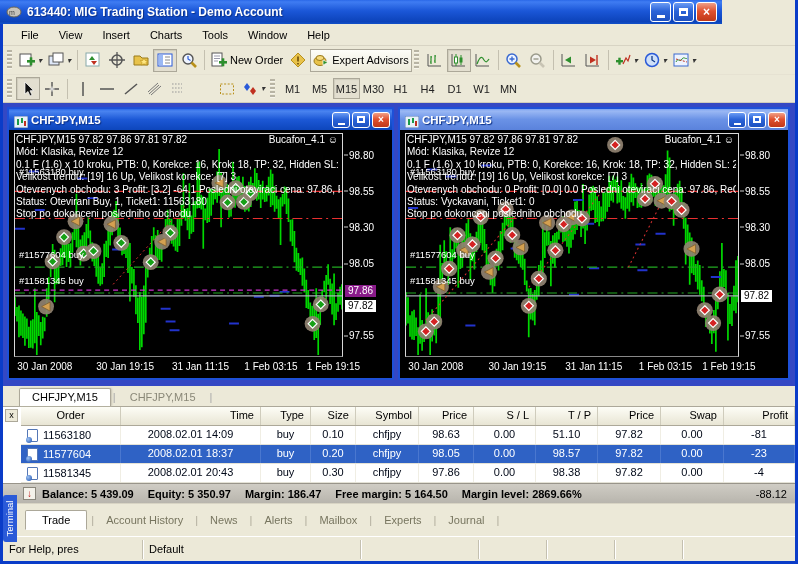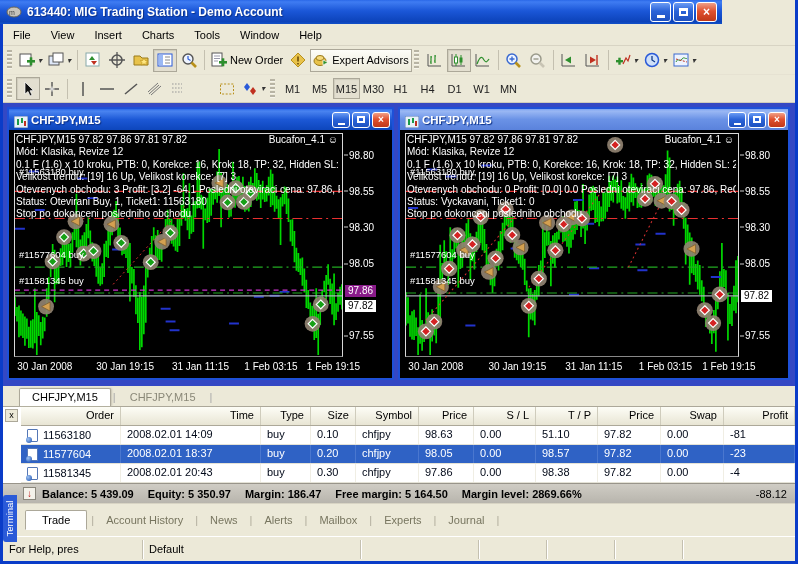--- a/index.html
+++ b/index.html
@@ -10,21 +10,21 @@
     background:linear-gradient(180deg,#2a68e8 0%,#3f7cf2 8%,#1b57d8 45%,#0c43ba 90%,#1150c8 100%);padding:0 4px;}
   .app-icon{width:17px;height:15px;margin:0 4px 0 2px;display:inline-block;}
   .title-text{color:#fff;font-size:12px;font-weight:bold;flex:1;white-space:nowrap;overflow:hidden;text-shadow:1px 1px 1px #0a2f86;}
   .winbtns{display:flex;gap:2px;margin-right:1px;}
   .winbtn{width:21px;height:20px;border:1px solid #fff;border-radius:3px;color:#fff;font-size:12px;line-height:1;
     background:linear-gradient(180deg,#6a9bf4,#2a63d8 45%,#1e51c0);display:flex;align-items:center;justify-content:center;cursor:default;}
   .winbtn.close{background:linear-gradient(180deg,#f0a088,#e0512f 45%,#c03818);font-weight:bold;}
   .g-min{display:block;width:8px;height:3px;background:#fff;margin-top:9px;}
   .g-max{display:block;width:9px;height:8px;border:2px solid #fff;border-top-width:3px;}
   
-  .menubar{position:absolute;left:0;top:24px;width:792px;height:22px;background:#ece9d8;display:flex;align-items:center;border-bottom:1px solid #d8d4c4;}
+  .menubar{position:absolute;left:0;top:24px;width:792px;height:22px;background:#ece9d8;display:flex;align-items:center;border-bottom:1px solid #d8d4c4;padding-left:8px;}
   .menu-item{padding:2px 10px;font-size:11px;color:#000;}
   
   .toolbar{position:absolute;left:0;width:792px;background:#ece9d8;display:flex;align-items:center;padding-left:2px;}
   .tb1{top:46px;height:29px;border-bottom:1px solid #e6e2d2;}
   .tb2{top:75px;height:28px;border-bottom:1px solid #cfccbc;}
   .grip{width:5px;height:20px;margin:0 4px 0 2px;background:repeating-linear-gradient(180deg,#b8b4a4 0 2px,#f6f4ea 2px 3px,transparent 3px 4px);}
   .vsep{width:1px;height:20px;background:#c4c0b0;margin:0 3px;}
   .tbtn{height:23px;min-width:24px;border:1px solid transparent;background:transparent;display:inline-flex;align-items:center;justify-content:center;gap:2px;padding:0 2px;font-size:11px;color:#000;cursor:default;}
   .tbtn .caret{font-size:8px;color:#333;}
   .tbtn.pressed{border:1px solid #aca899;background:#e3dfd0;box-shadow:inset 1px 1px 1px #cfccbc;}
@@ -65,23 +65,23 @@
   .wtab.active{background:#fff;color:#000;border:1px solid #aca899;border-bottom:none;border-radius:2px 2px 0 0;box-shadow:1px 0 2px #c8c4b4;}
   .wtab-sep{color:#aaa;margin:0 2px 3px 2px;font-size:11px;}
   
   .terminal{position:absolute;left:0;top:407px;width:792px;height:129px;background:#fff;}
   .t-close{position:absolute;left:2px;top:2px;width:13px;height:13px;font-size:9px;line-height:11px;text-align:center;color:#000;background:#ece9d8;border:1px solid #aca899;z-index:4;}
   .t-side{position:absolute;left:0;top:88px;width:14px;height:47px;background:#2a5ad8;color:#fff;border-radius:3px 0 0 3px;z-index:5;display:flex;align-items:center;justify-content:center;}
   .t-side span{transform:rotate(-90deg);font-size:9.5px;white-space:nowrap;}
   .tgrid{display:grid;grid-template-columns:100px 140px 50px 45px 63px 55px 62px 62px 63px 63px 1fr;margin-left:18px;}
   .t-head{height:19px;background:linear-gradient(#fdfdf6,#e8e5d4);border-bottom:1px solid #aca899;}
   .t-head .hcell{font-size:11px;color:#000;padding:2px 6px 0 6px;border-right:1px solid #cfccbc;text-align:right;white-space:nowrap;overflow:hidden;}
-  .t-head .hcell.first{text-align:right;}
+  .t-head .hcell.first{text-align:center;}
   .trow{height:19px;border-bottom:1px solid #e4e2d6;}
-  .trow .cell{font-size:11px;color:#000818;padding:2px 6px 0 6px;text-align:left;border-right:1px solid #f0eee4;white-space:nowrap;overflow:hidden;}
+  .trow .cell{font-size:11px;color:#000818;padding:2px 6px 0 6px;text-align:center;border-right:1px solid #f0eee4;white-space:nowrap;overflow:hidden;}
   .trow .cell.first{text-align:left;display:flex;align-items:center;gap:5px;padding-top:0;}
   .trow.selected{background:#2f62c5;}
   .trow.selected .cell{color:#fff;border-right-color:#4a77cf;}
   .doc-ico{display:inline-block;width:11px;height:13px;background:#fff;border:1px solid #5577b5;border-radius:1px;position:relative;flex:none;}
   .doc-ico::after{content:"";position:absolute;left:-2px;bottom:-2px;width:6px;height:6px;border-radius:50%;background:radial-gradient(circle at 35% 35%,#9ec2f2,#1a50b0);}
   .t-summary{position:absolute;left:0;top:76px;width:792px;height:20px;background:linear-gradient(#cfccc4,#b8b5ad);border-top:1px solid #98948a;display:flex;align-items:center;padding-left:20px;font-size:11px;font-weight:bold;color:#000;}
   .t-summary .seg{margin-right:14px;white-space:nowrap;}
   .sum-ico{width:13px;height:13px;background:#f4f2ea;border:1px solid #8a877c;margin-right:6px;display:flex;align-items:center;justify-content:center;color:#c02020;font-size:10px;font-weight:bold;line-height:1;}
   .t-profit{margin-left:auto;margin-right:8px;font-weight:normal;}
   .t-tabsrow{position:absolute;left:0;top:96px;width:792px;height:33px;background:#ece9d8;border-top:1px solid #d8d4c4;display:flex;align-items:center;padding-left:22px;}

